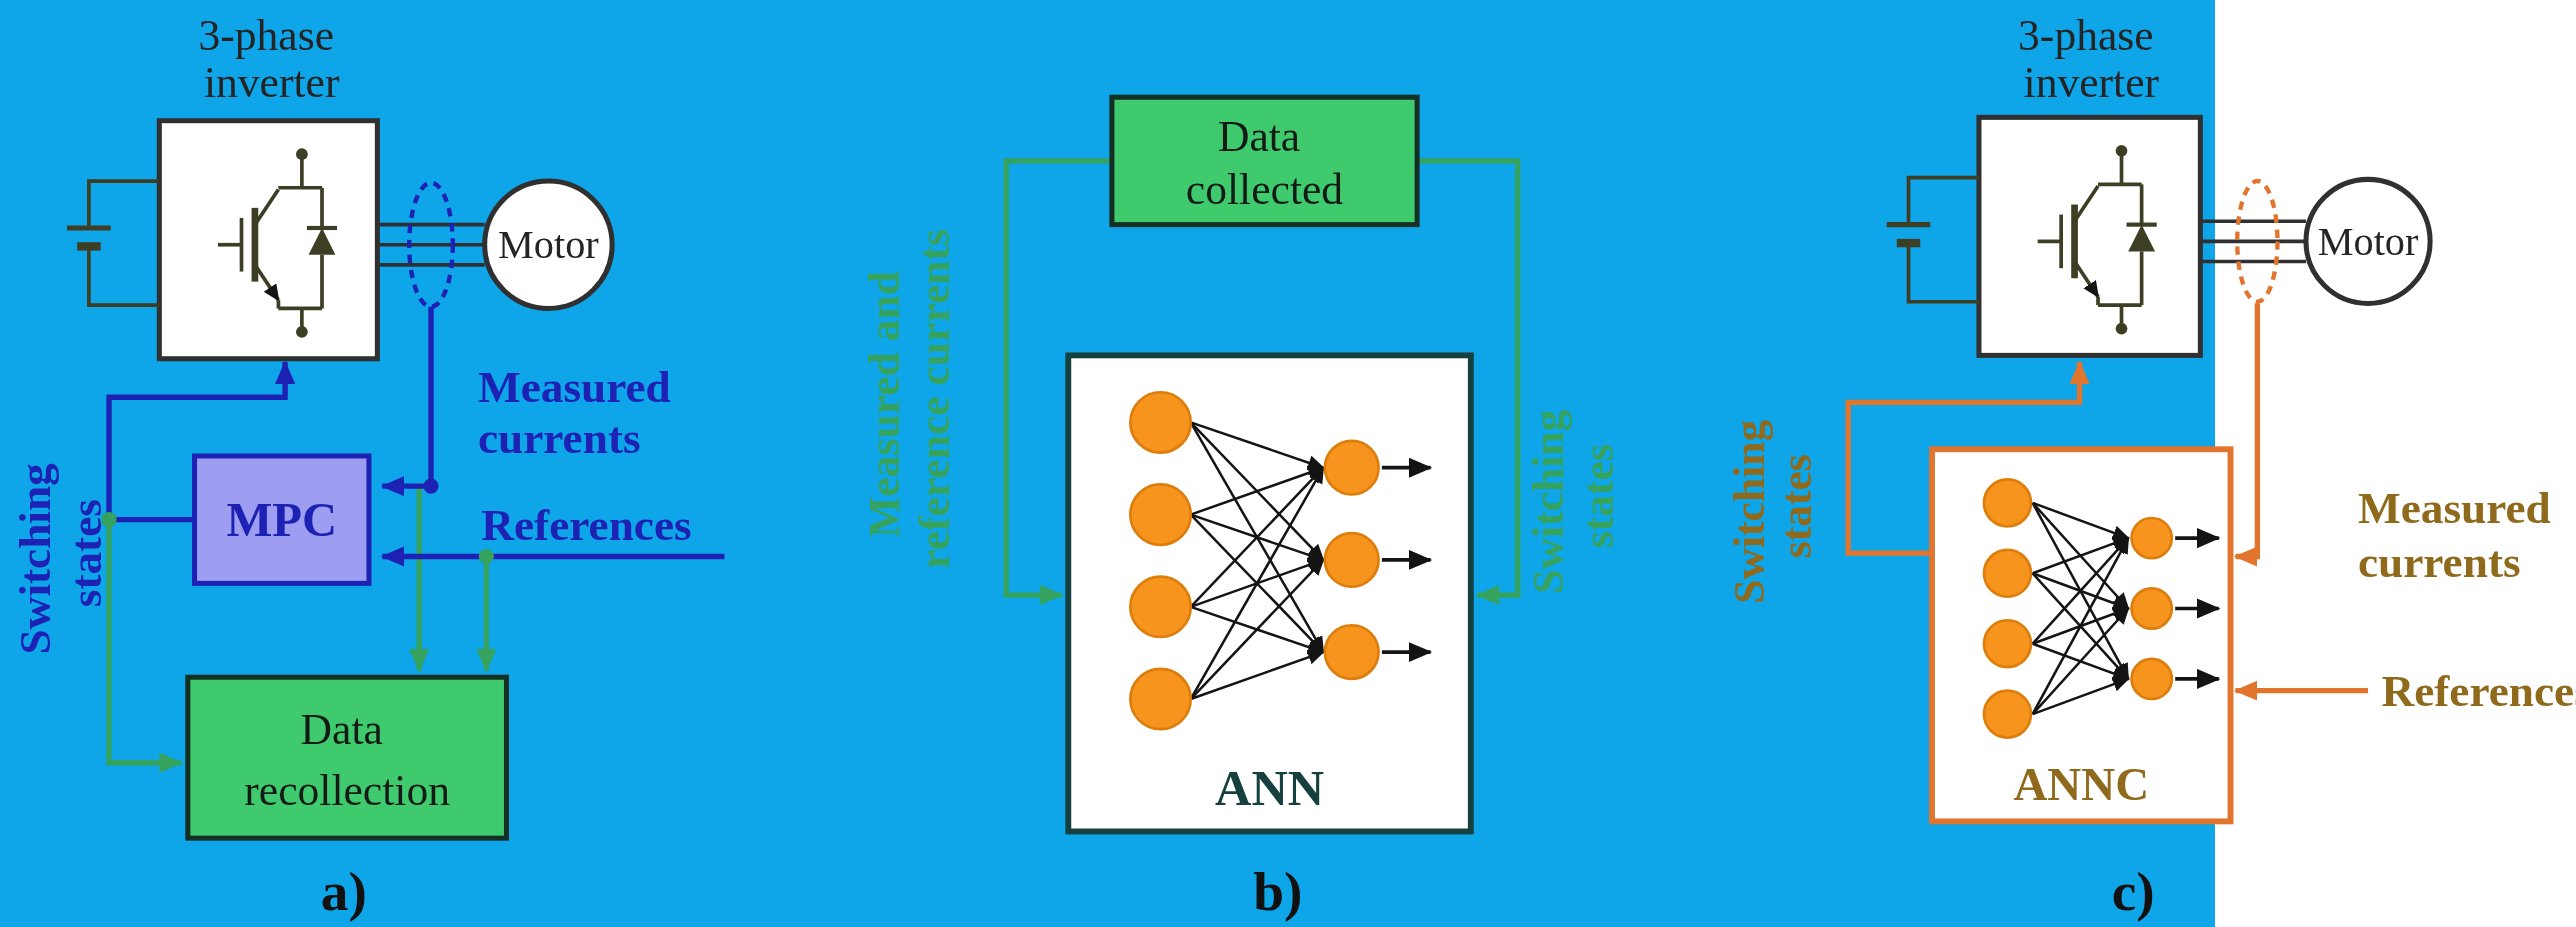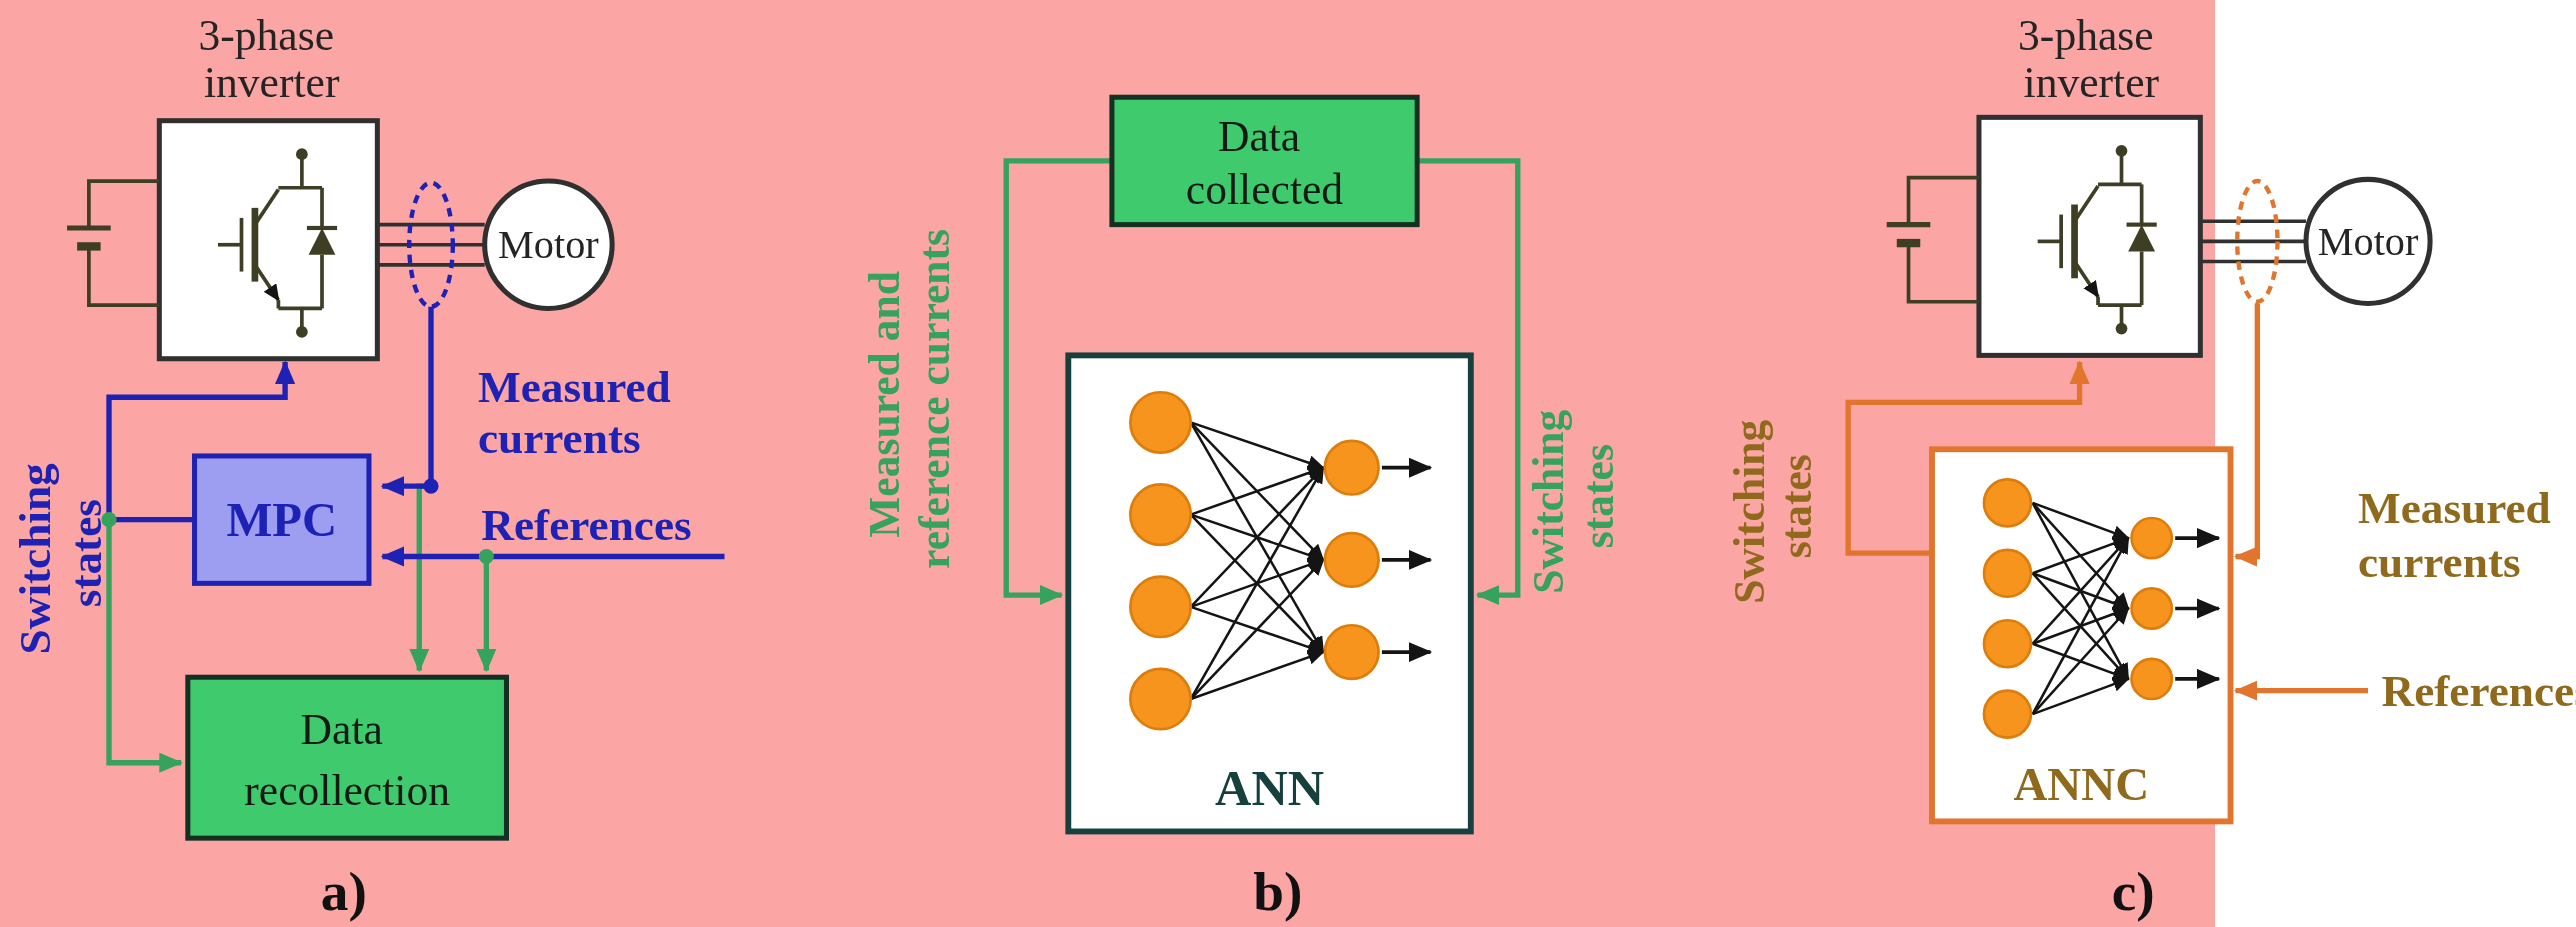--- a/index.html
+++ b/index.html
@@ -1,16 +1,16 @@
 <!DOCTYPE html>
 <html style="--blue: #1d22b4; --mpc-fill: #9d9df2; --green-fill: #3fca6e; --green-line: #35a35d; --teal: #15403d; --orange: #e2752d; --node-fill: #f7941e; --node-stroke: #dd7d0b; --brown: #8f6a1c; --device: #3e3e24; --ink: #303030;font-size:14px"><head>
 <meta charset="utf-8">
 <style>
   html,body{margin:0;padding:0;background:#ffffff;}
-  .stage{width:2215px;height:927px;background:#fca5a5;}
+  .stage{width:2215px;height:927px;background:#0ea5e9;}
   svg{display:block;}
   text{font-family:"Liberation Serif","DejaVu Serif",serif;}
   
   .s-ink{stroke:var(--ink);fill:none}
   .s-dev{stroke:var(--device);fill:none}
   .s-blue{stroke:var(--blue);fill:none}
   .s-green{stroke:var(--green-line);fill:none}
   .s-orange{stroke:var(--orange);fill:none}
   
   .f-blue{fill:var(--blue)} .f-green{fill:var(--green-line)}

